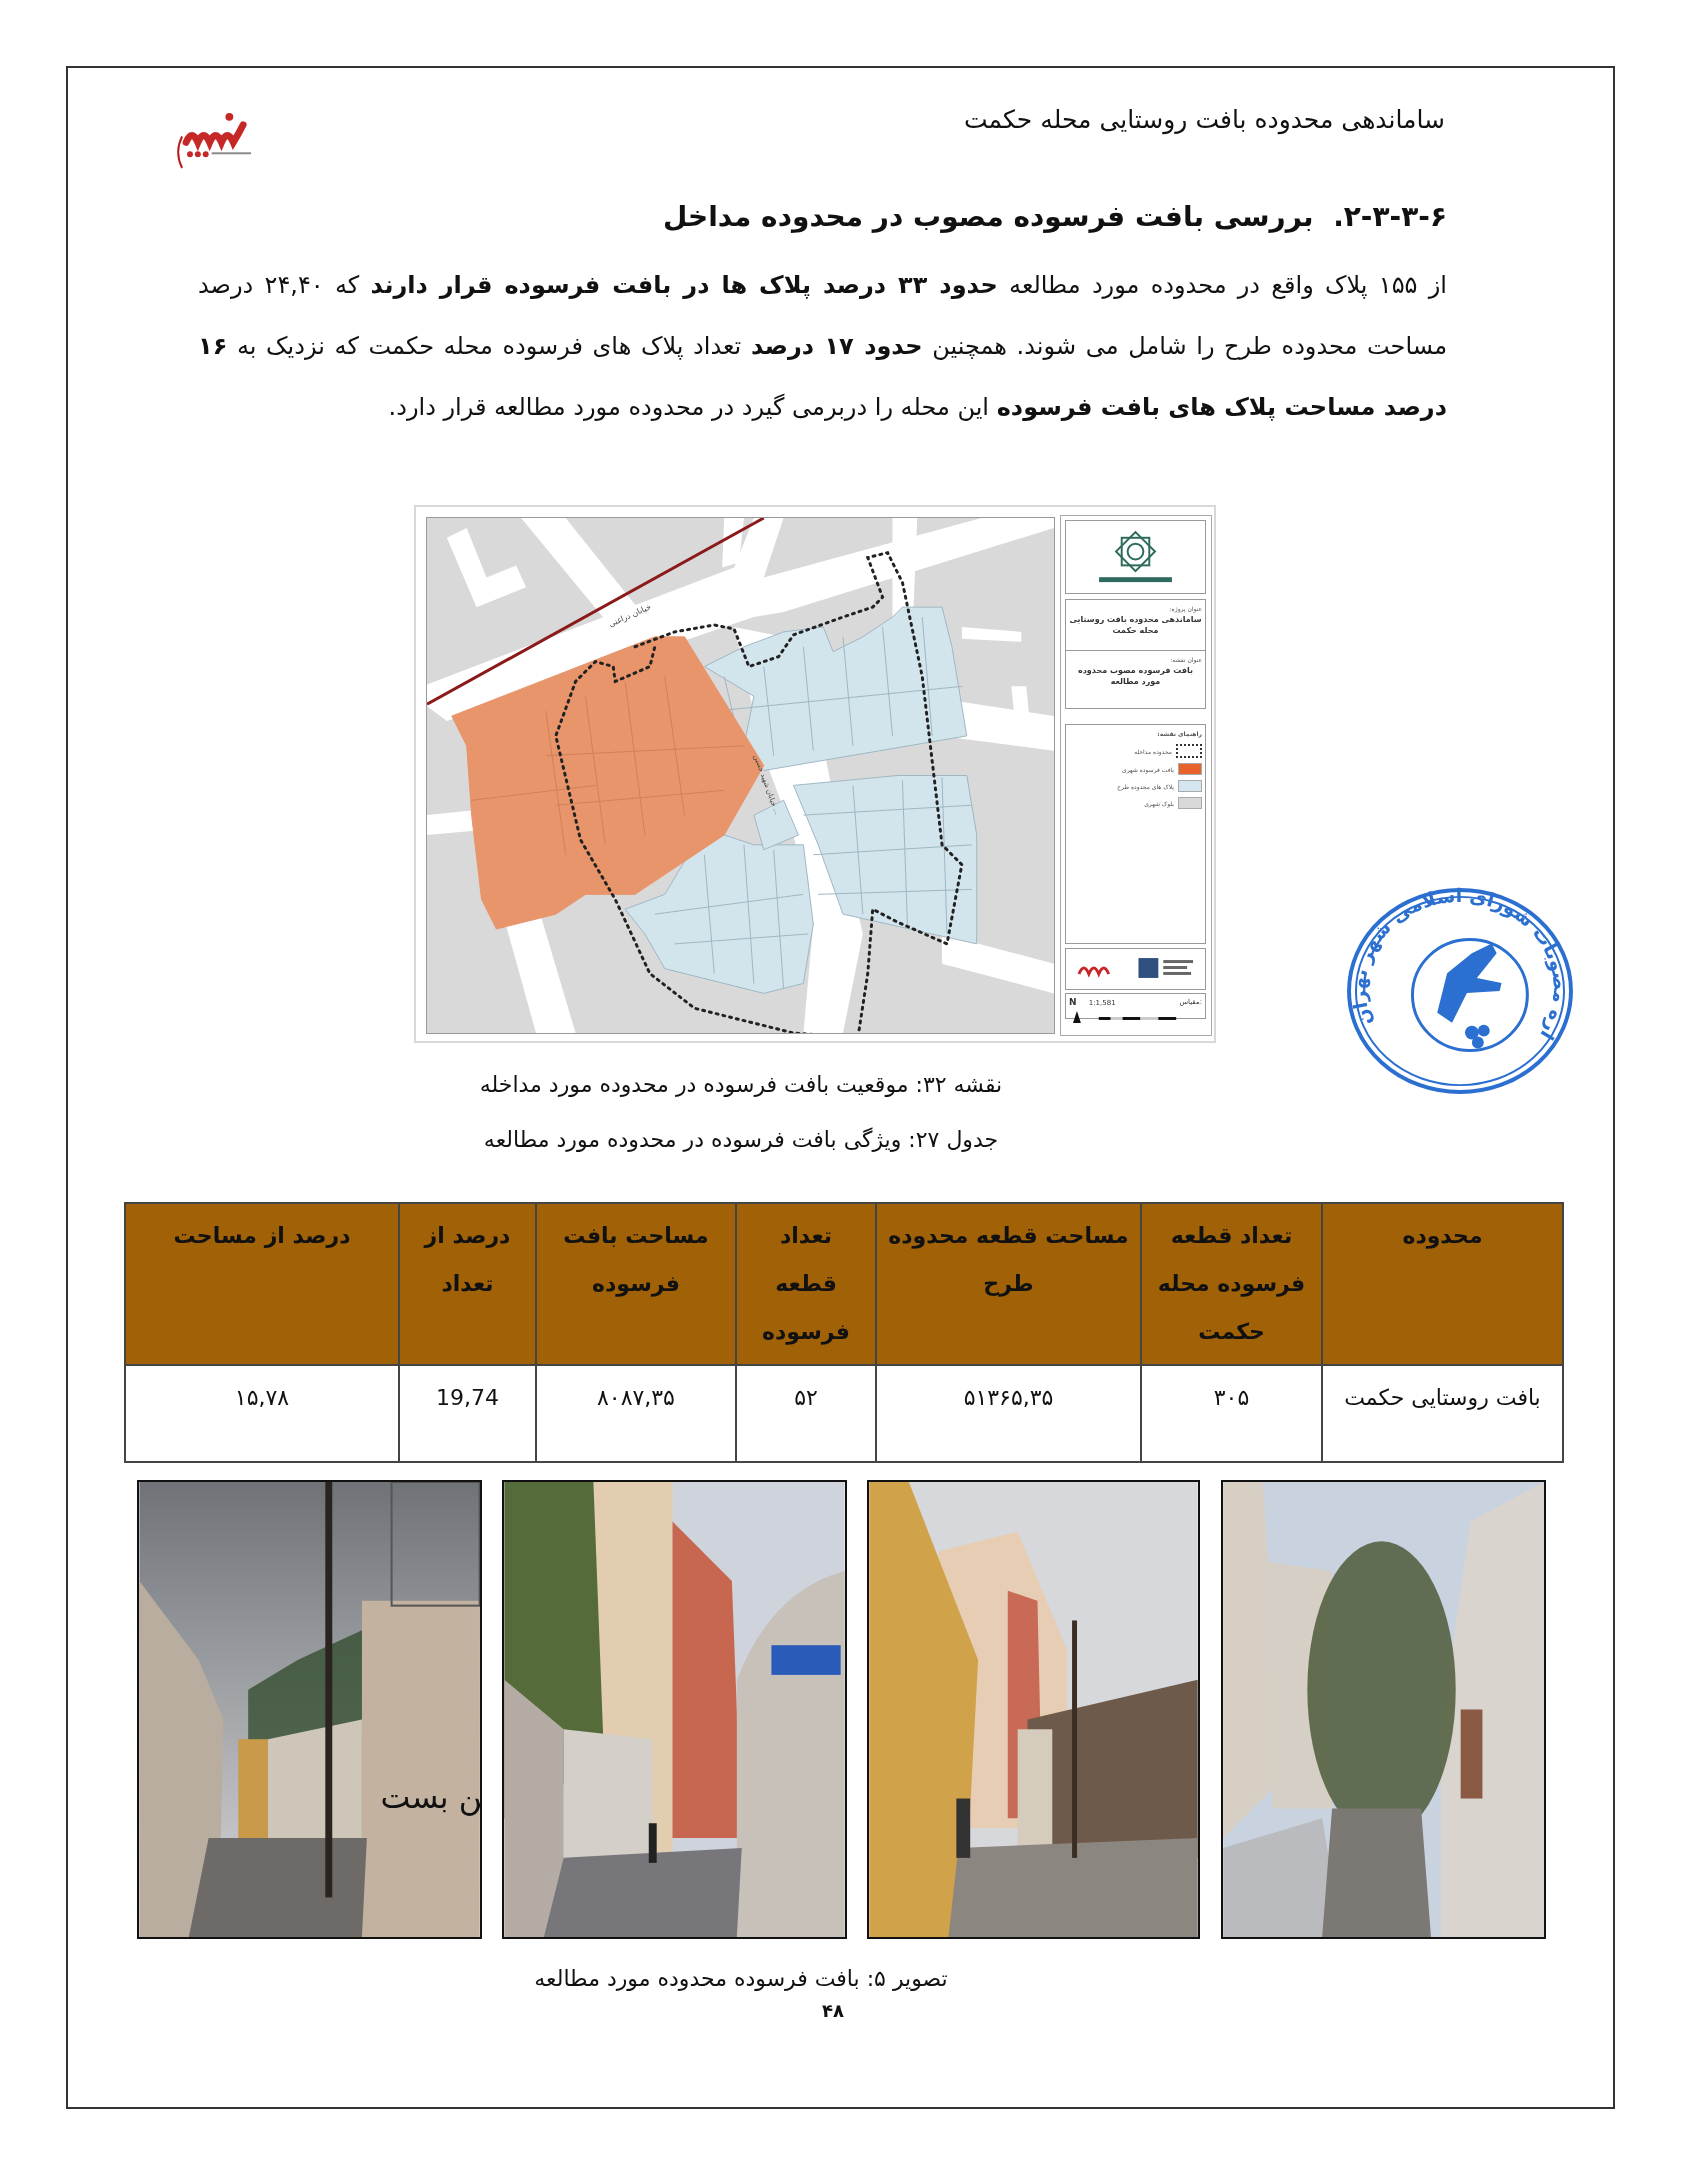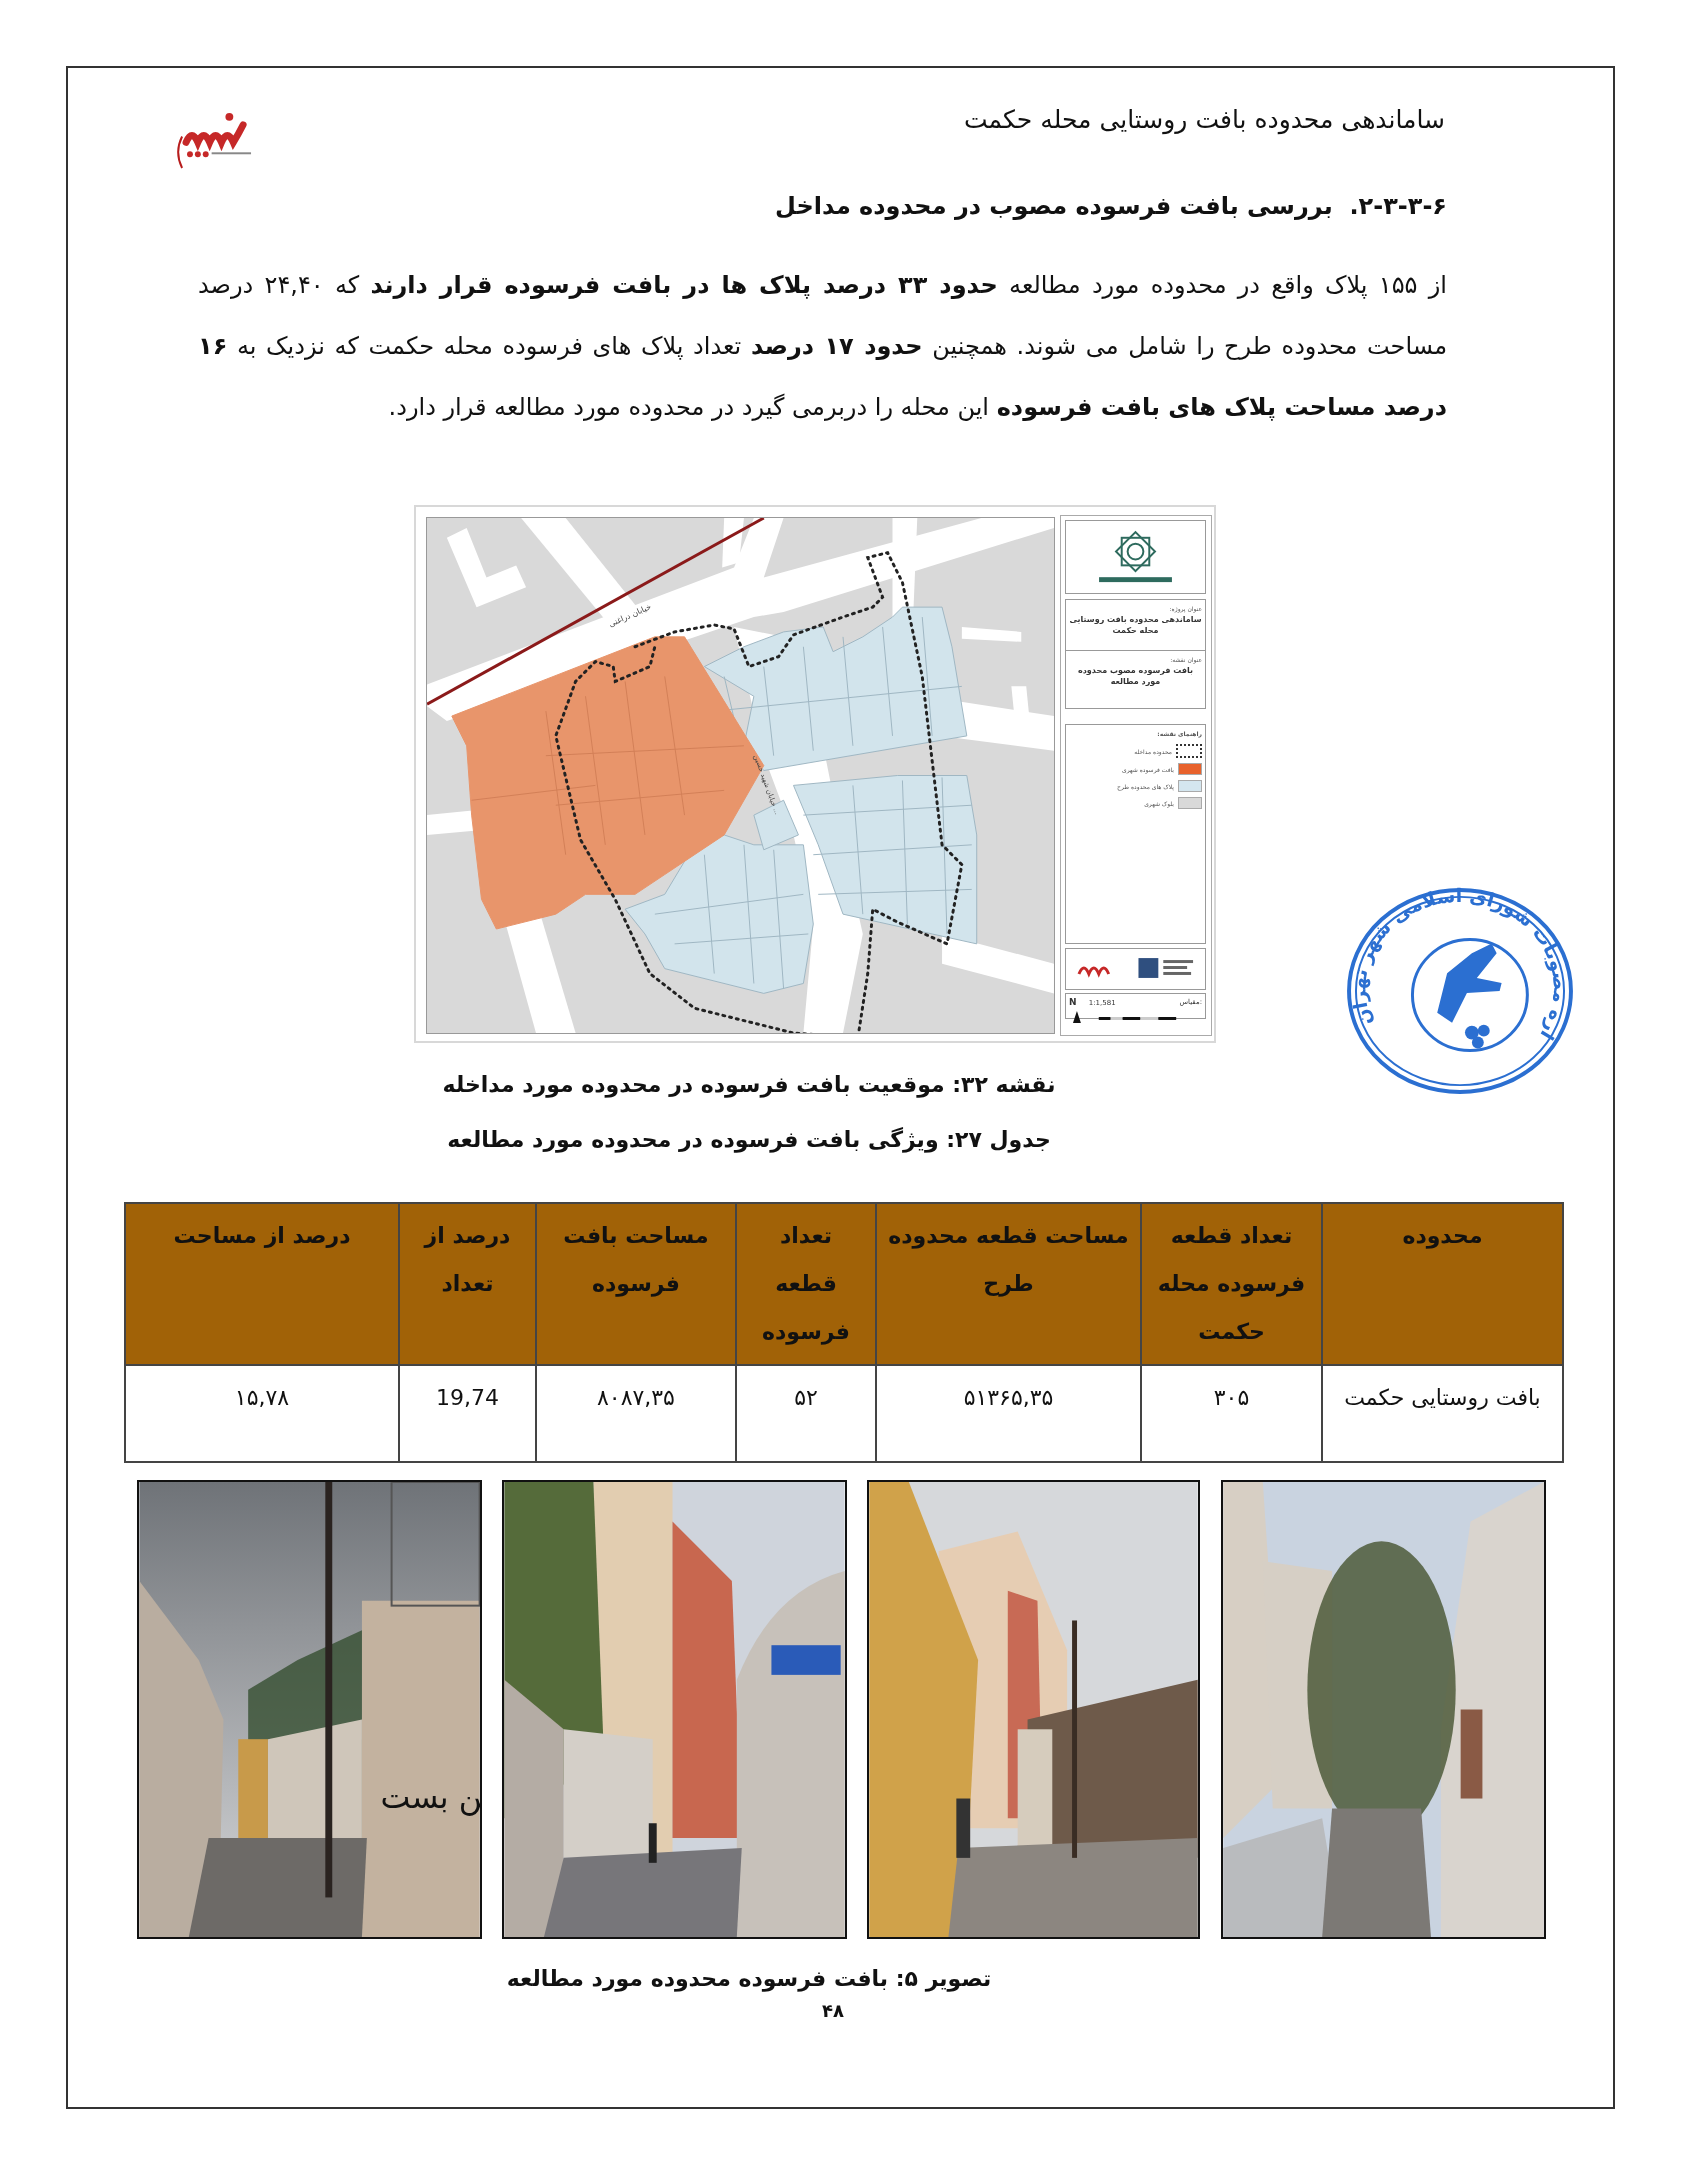--- a/index.html
+++ b/index.html
@@ -13,21 +13,21 @@
     border: 2px solid #333; box-sizing: border-box;
   }
   .header-title {
     position: absolute; right: 238px; top: 105px; font-size: 25px; color: #111;
     direction: rtl; white-space: nowrap;
   }
   .logo {
     position: absolute; left: 168px; top: 107px; width: 105px; height: 65px;
   }
   .section-heading {
-    position: absolute; right: 236px; top: 192px; font-size: 24px; font-weight: bold;
+    position: absolute; right: 236px; top: 200px; font-size: 28px; font-weight: bold;
     direction: rtl; white-space: nowrap;
   }
   .body-text {
     position: absolute; right: 236px; top: 255px; width: 1249px;
     font-size: 24px; line-height: 61px; direction: rtl; text-align: justify;
     text-align-last: right;
   }
   .body-text b { font-weight: bold; }
 
   
@@ -52,22 +52,22 @@
   .side-box .strong { font-weight: bold; font-size: 8px; text-align: center; }
   .legend-row { display: flex; align-items: center; gap: 4px; margin: 5px 0; }
   .legend-swatch { width: 22px; height: 10px; border: 1px solid #aaa; }
   .legend-label { font-size: 6px; color: #555; }
 
   .stamp {
     position: absolute; left: 1343px; top: 884px; width: 234px; height: 214px;
   }
 
   .caption {
-    position: absolute; left: 12px; width: 1474px; text-align: center;
-    font-weight: bold; font-size: 22px; direction: rtl;
+    position: absolute; left: 4px; width: 1474px; text-align: center;
+    font-weight: normal; font-size: 22px; direction: rtl;
   }
 
   
   .data-table {
     position: absolute; left: 124px; top: 1202px; width: 1440px;
     border-collapse: collapse; direction: rtl; font-size: 22px;
   }
   .data-table th, .data-table td {
     border: 2px solid #444; vertical-align: top; text-align: center;
     padding: 8px 10px; line-height: 48px;

